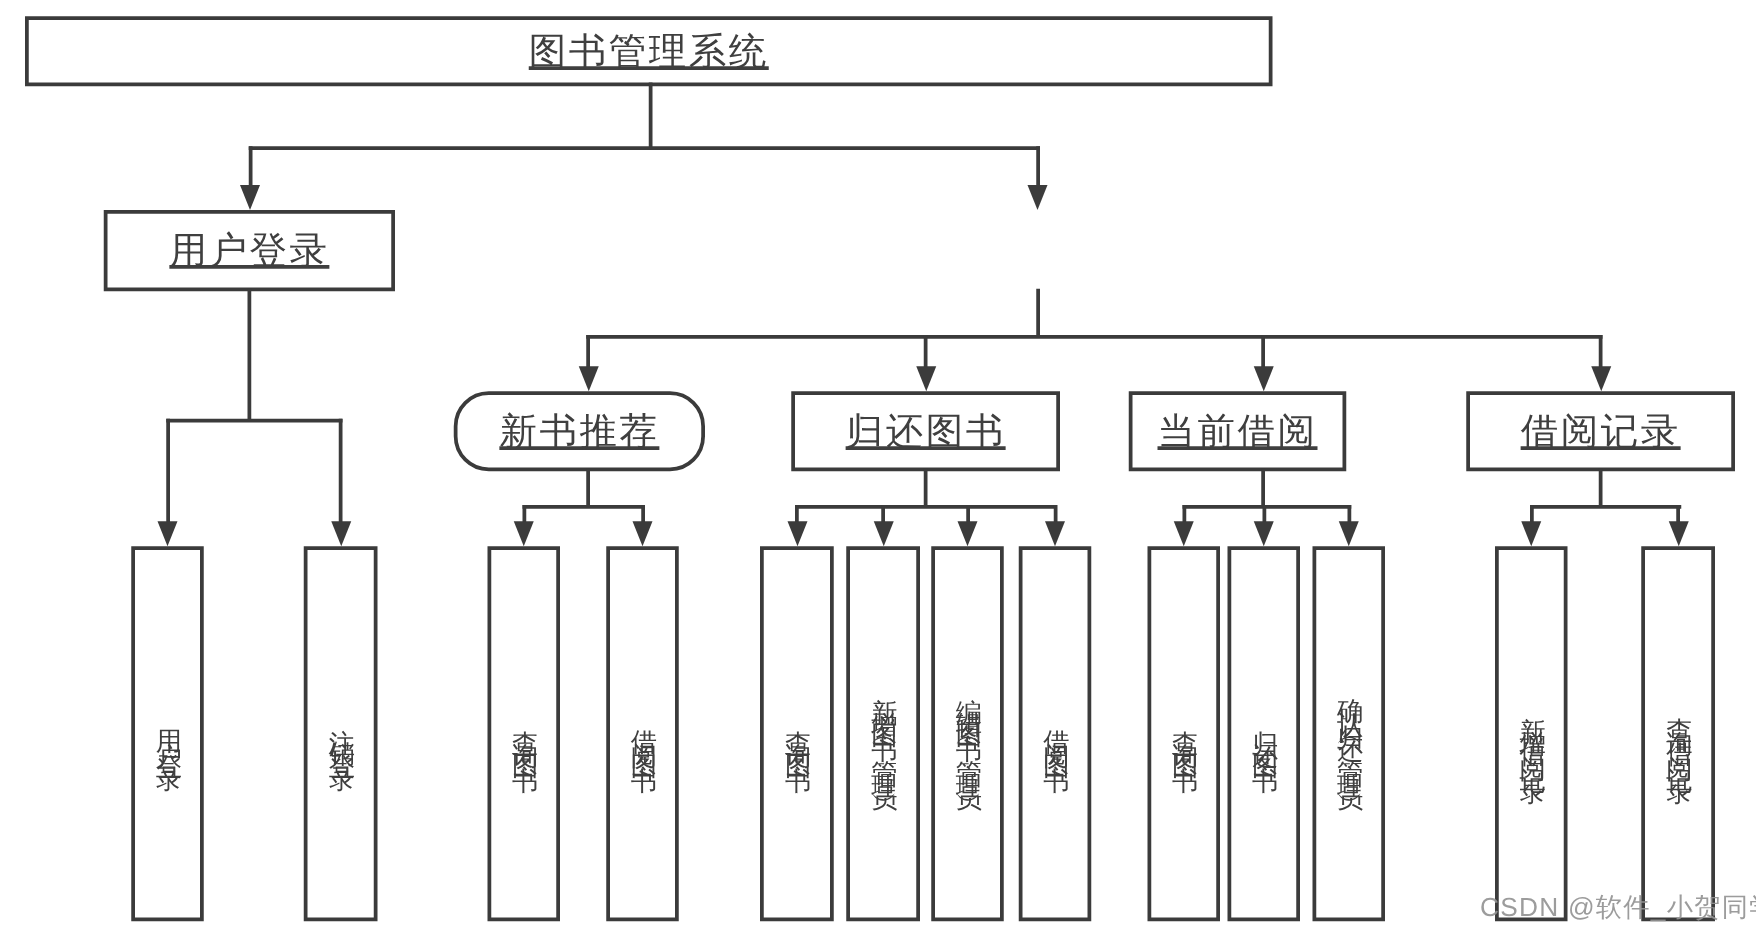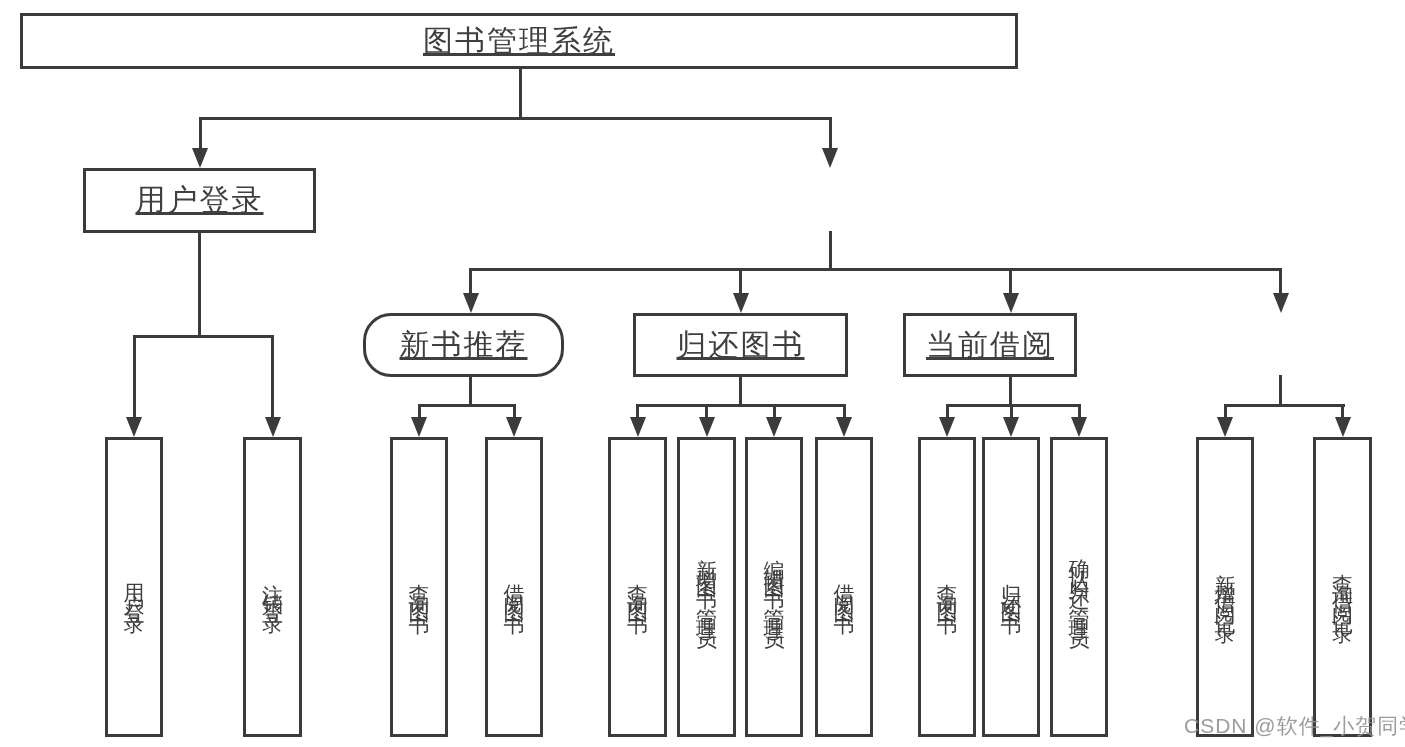--- a/index.html
+++ b/index.html
@@ -57,20 +57,21 @@
   <div class="line" style="left:739px;top:268px;width:3px;height:29px;"></div>
   <div class="ah" style="left:732.5px;top:293px;"></div>
   <div class="line" style="left:1009px;top:268px;width:3px;height:29px;"></div>
   <div class="ah" style="left:1002.5px;top:293px;"></div>
   <div class="line" style="left:1279px;top:268px;width:3px;height:29px;"></div>
   <div class="ah" style="left:1272.5px;top:293px;"></div>
 
   <div class="box hbox" style="left:363px;top:313px;width:201px;height:64px;border-radius:28px;">新书推荐</div>
   <div class="box hbox" style="left:633px;top:313px;width:215px;height:64px;">归还图书</div>
   <div class="box hbox" style="left:903px;top:313px;width:174px;height:64px;">当前借阅</div>
+  <div class="box hbox" style="left:1173px;top:313px;width:215px;height:64px;">借阅记录</div>
 
   <div class="line" style="left:469px;top:375px;width:3px;height:31px;"></div>
   <div class="line" style="left:417.5px;top:404px;width:98.5px;height:3px;"></div>
   <div class="line" style="left:417.5px;top:404px;width:3px;height:16px;"></div>
   <div class="ah" style="left:411px;top:417px;"></div>
   <div class="line" style="left:512.5px;top:404px;width:3px;height:16px;"></div>
   <div class="ah" style="left:506px;top:417px;"></div>
 
   <div class="line" style="left:739px;top:375px;width:3px;height:31px;"></div>
   <div class="line" style="left:636px;top:404px;width:209px;height:3px;"></div>

